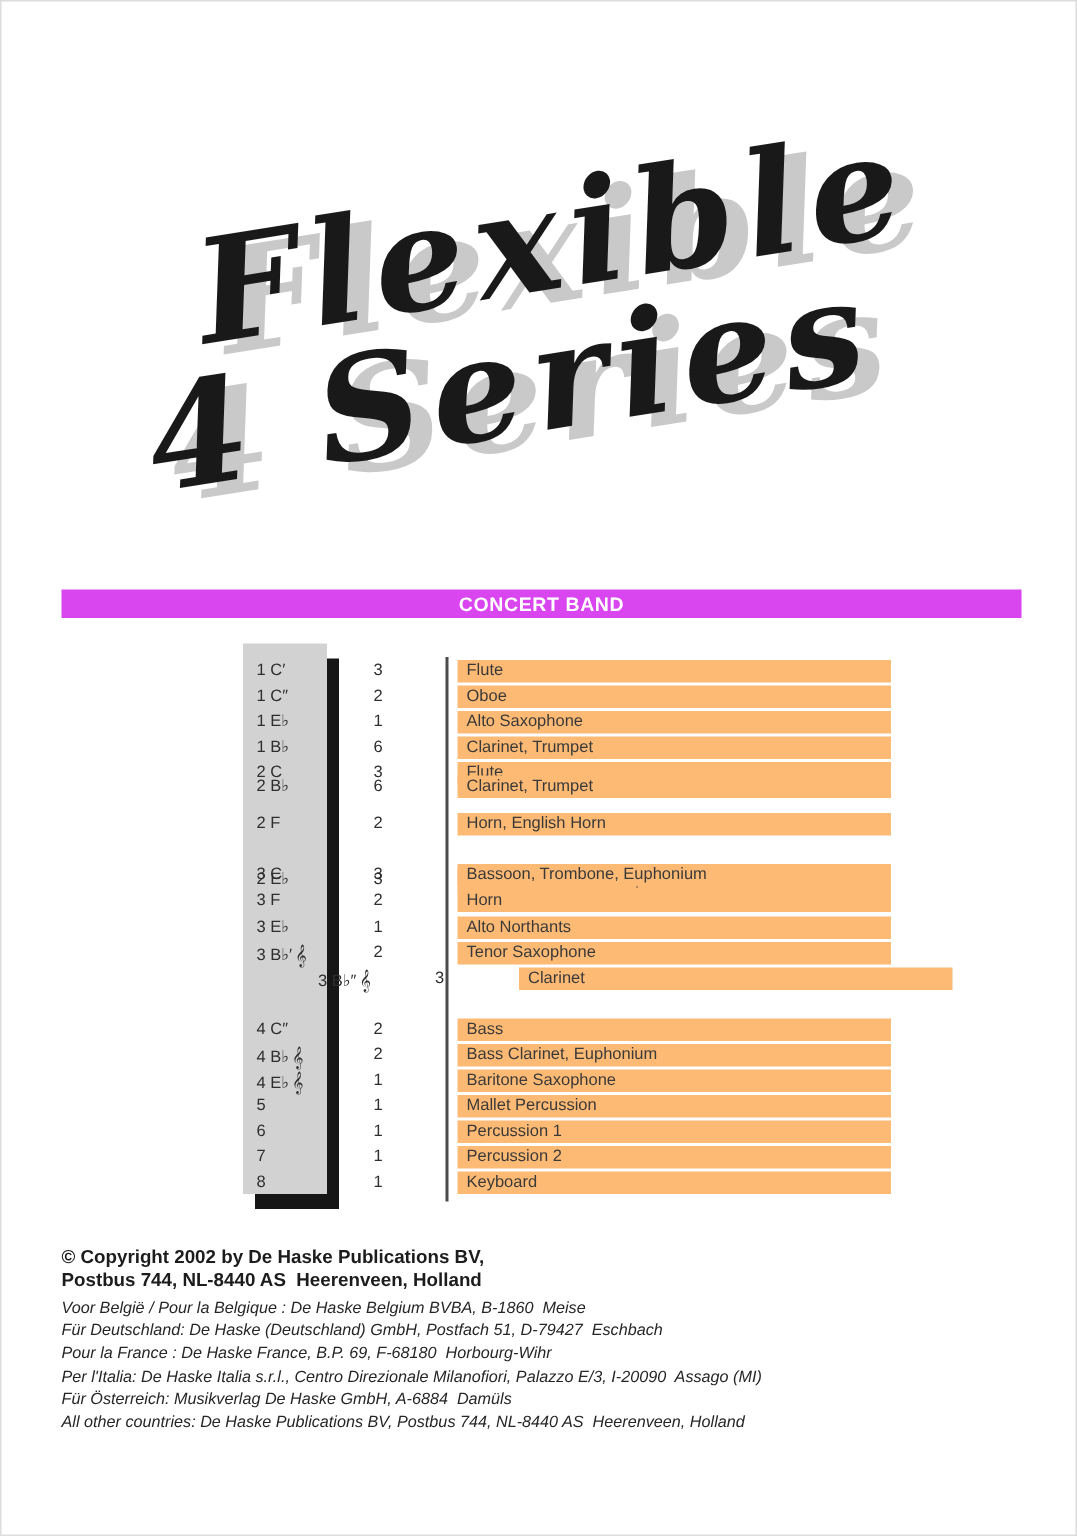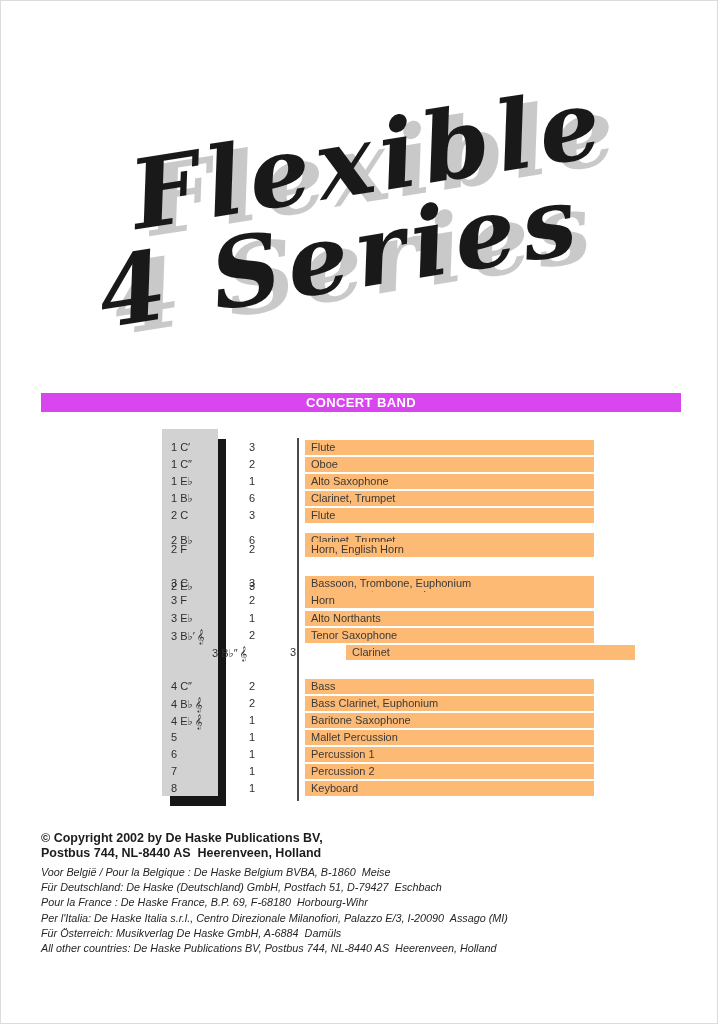--- a/index.html
+++ b/index.html
@@ -89,21 +89,21 @@
       <div class="irow" style="top: 62.15px;">
         <span class="part">1 B♭</span>
         <span class="qty">6</span>
         <span class="band">Clarinet, Trumpet</span>
       </div>
       <div class="irow" style="top: 79.2px;">
         <span class="part">2 C</span>
         <span class="qty">3</span>
         <span class="band">Flute</span>
       </div>
-      <div class="irow" style="top: 104px;">
+      <div class="irow" style="top: 88px;">
         <span class="part">2 B♭</span>
         <span class="qty">6</span>
         <span class="band">Clarinet, Trumpet</span>
       </div>
       <div class="irow" style="top: 113.3px;">
         <span class="part">2 F</span>
         <span class="qty">2</span>
         <span class="band">Horn, English Horn</span>
       </div>
       <div class="irow" style="top: 130.35px; margin-top: 20px;">

